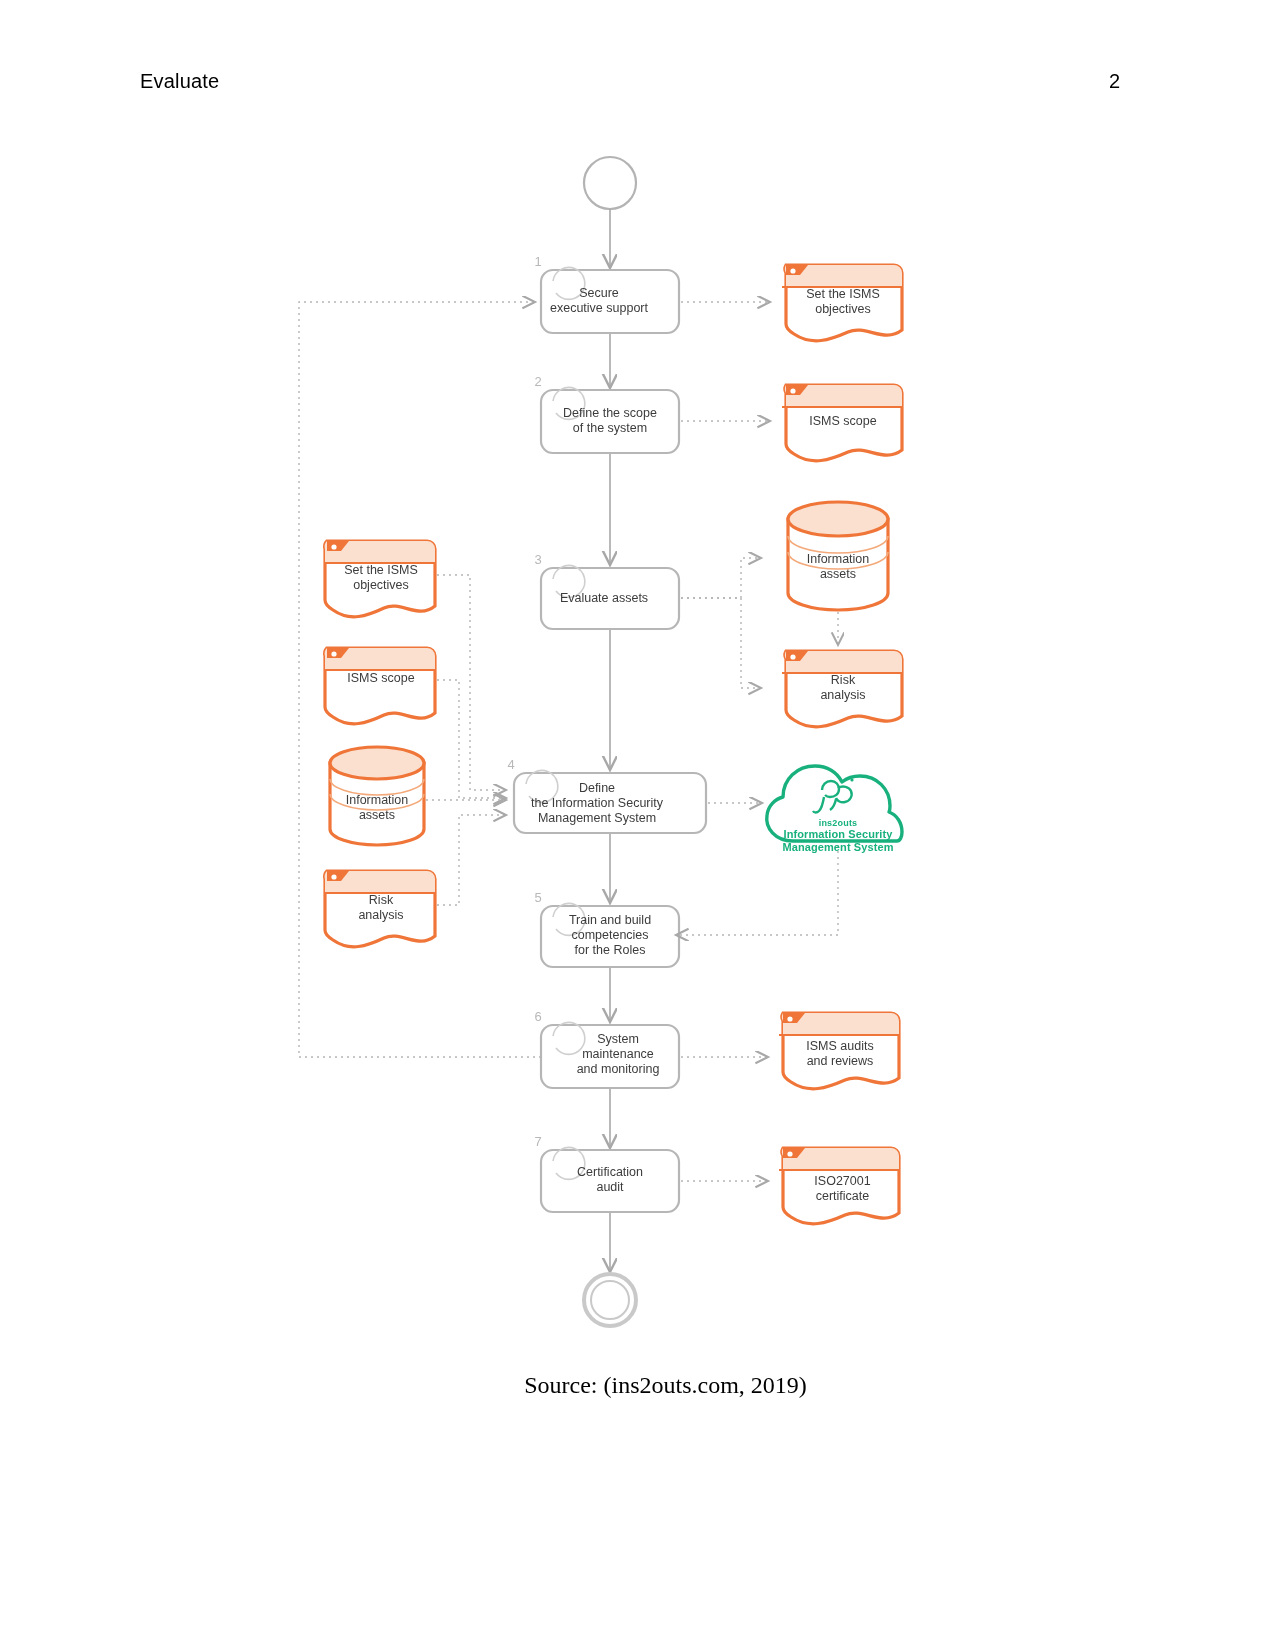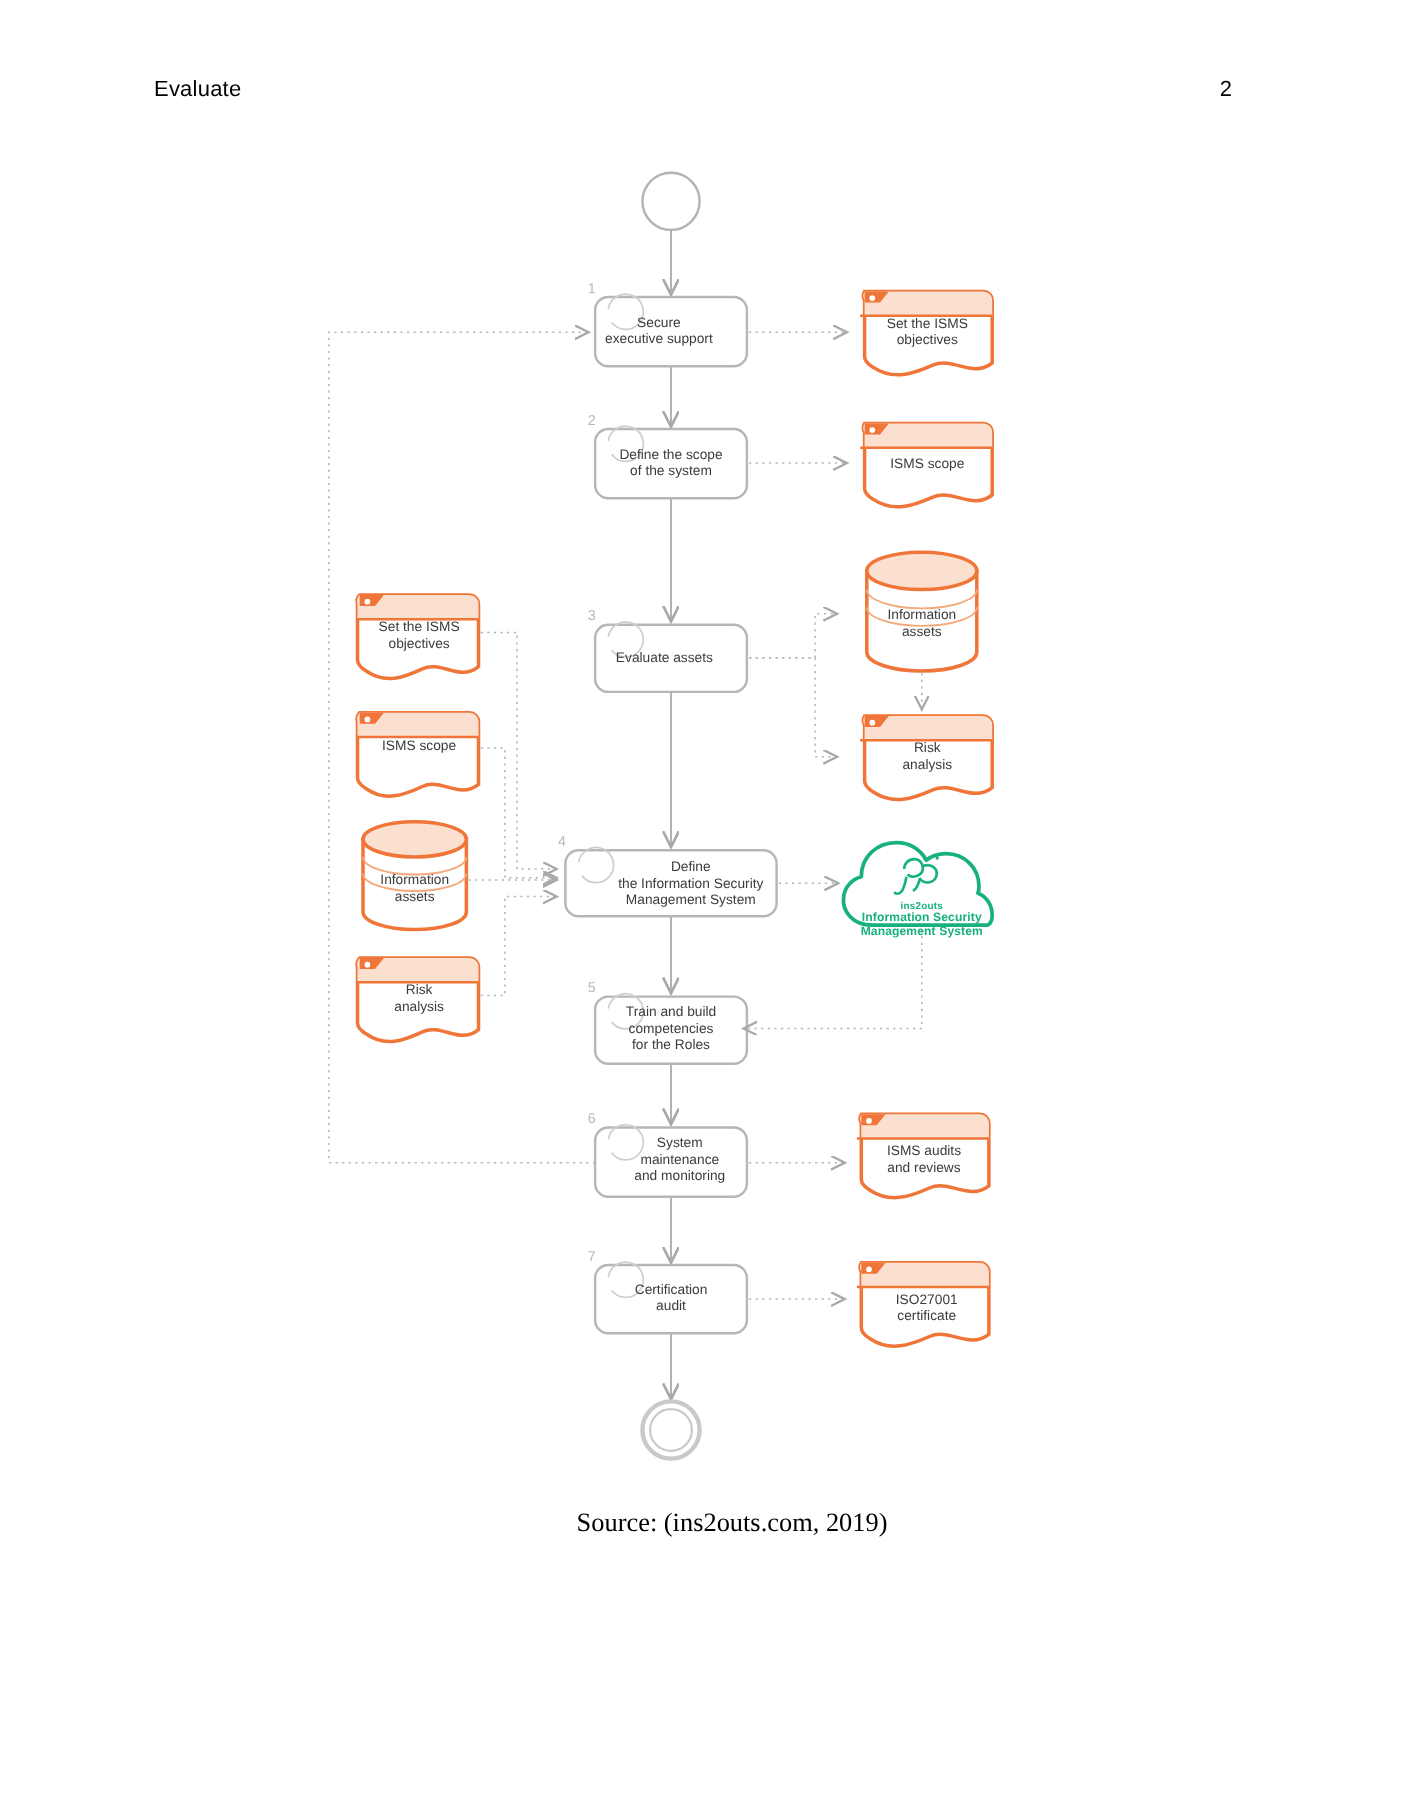--- a/index.html
+++ b/index.html
@@ -252,21 +252,21 @@
   <div>Secure</div>
   <div>executive support</div>
 </div>
 <div class="lbl" style="left:541px;top:406px;width:138px;">
   <div>Define the scope</div>
   <div>of the system</div>
 </div>
 <div class="lbl" style="left:541px;top:591px;width:126px;">
   <div>Evaluate assets</div>
 </div>
-<div class="lbl" style="left:538px;top:781px;width:180px;">
+<div class="lbl" style="left:507px;top:781px;width:180px;">
   <div>Define</div>
   <div>the Information Security</div>
   <div>Management System</div>
 </div>
 <div class="lbl" style="left:541px;top:913px;width:138px;">
   <div>Train and build</div>
   <div>competencies</div>
   <div>for the Roles</div>
 </div>
 <div class="lbl" style="left:541px;top:1032px;width:154px;">

